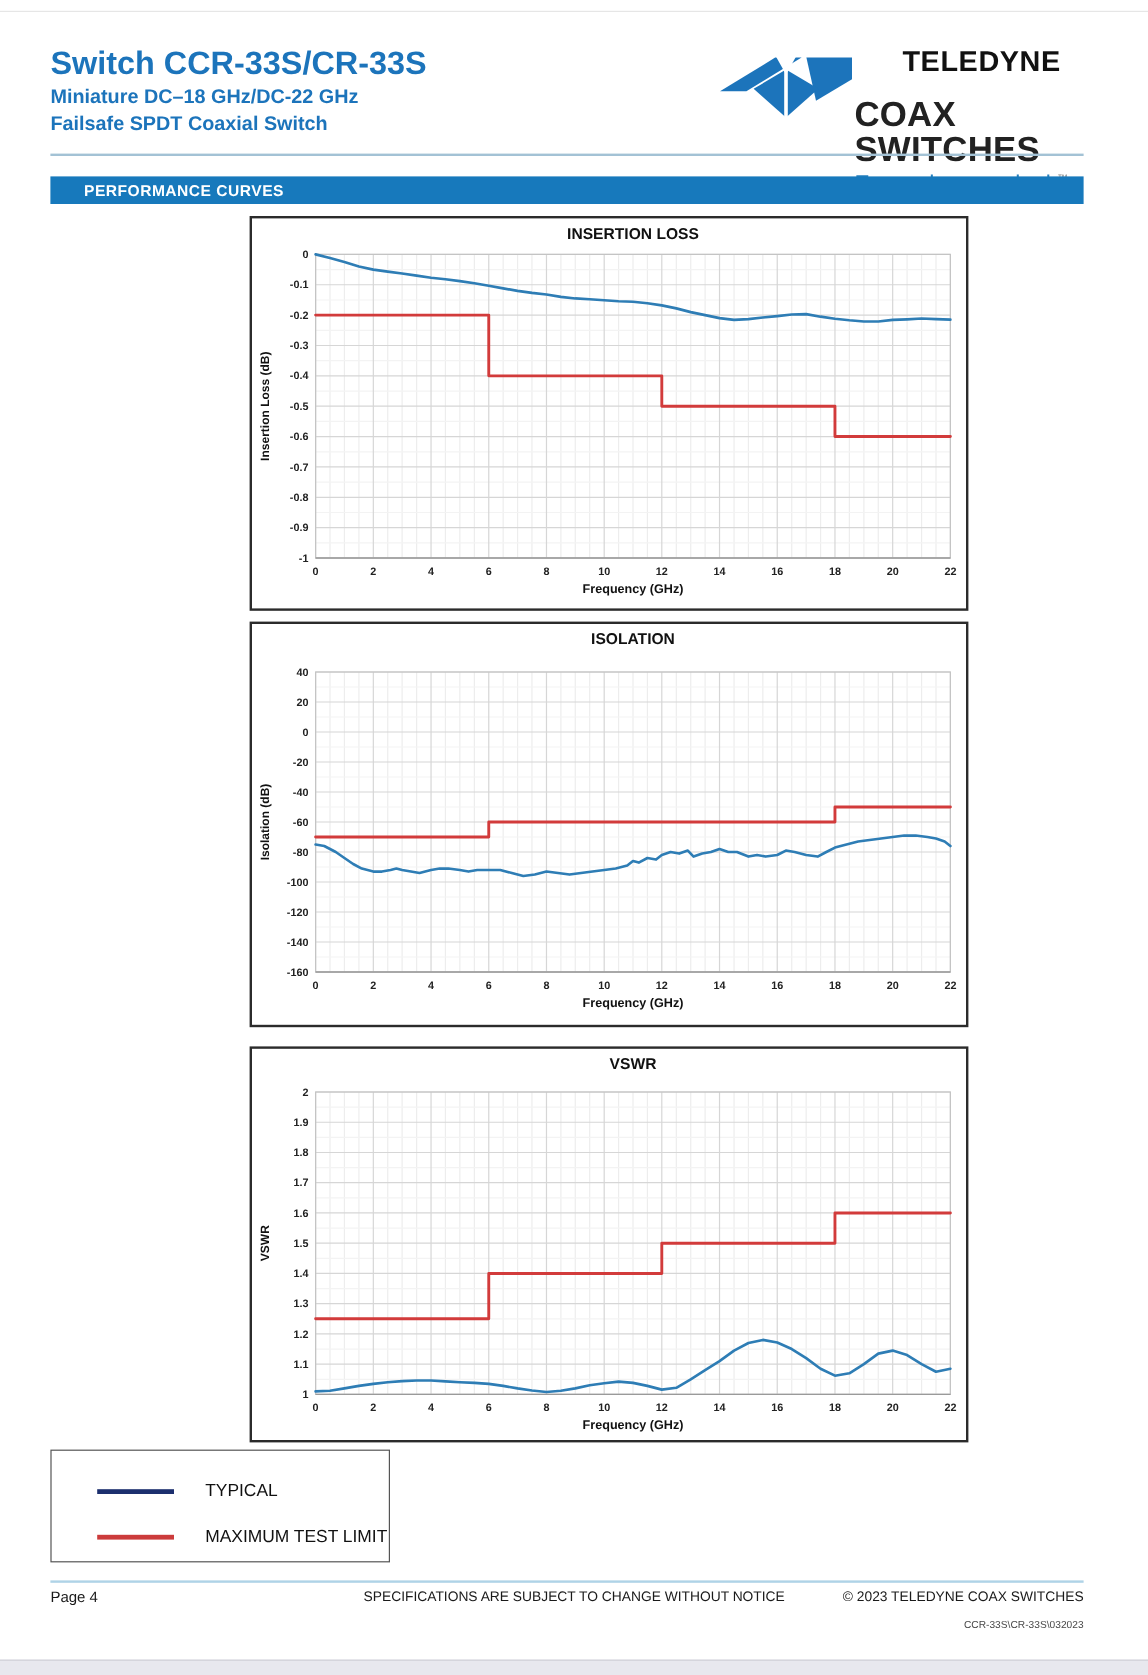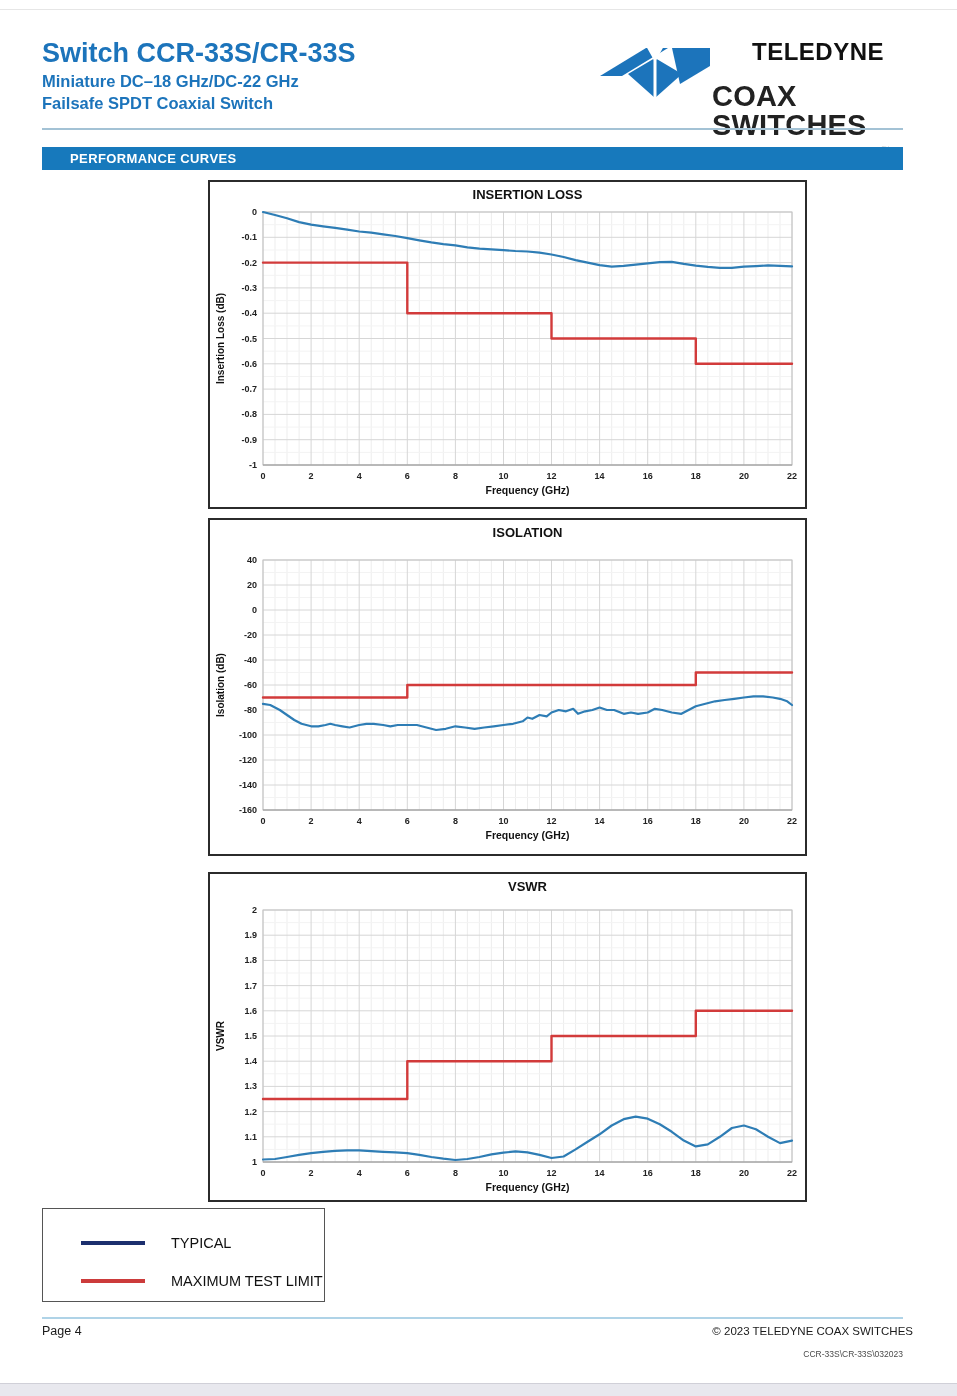--- a/index.html
+++ b/index.html
@@ -30,21 +30,21 @@
   
   .legend-box{position:absolute;left:42px;top:1208px;width:283px;height:94px;border:1.5px solid #555;
               box-sizing:border-box;background:#fff;padding:19px 0 0 38px;}
   .legend-row{display:flex;align-items:center;height:30px;margin-bottom:8px;}
   .legend-line{width:64px;height:4px;margin-right:26px;}
   .legend-label{font-size:14.5px;font-weight:normal;color:#111;}
   
   .footer-divider{position:absolute;left:42px;top:1317px;width:861px;height:2px;background:#AFD3E7;}
   .footer-page{position:absolute;left:42px;top:1324px;font-size:12.5px;color:#1a1a1a;}
   .footer-notice{position:absolute;left:0;top:1325px;width:957px;text-align:center;font-size:11.5px;color:#1a1a1a;}
-  .footer-copy{position:absolute;right:44px;top:1325px;font-size:11.5px;color:#1a1a1a;}
+  .footer-copy{position:absolute;right:54px;top:1325px;font-size:11.5px;color:#1a1a1a;}
   .footer-doccode{position:absolute;right:54px;top:1349px;font-size:8.5px;color:#4a4a4a;}
   .bottom-bar{position:absolute;left:0;top:1383px;width:957px;height:13px;background:#E8E8EE;border-top:1px solid #d0d0d8;}
 </style>
 </head>
 <body>
 
 <div class="page">
   <div class="topline"></div>
 
   <div class="series-title">Switch CCR-33S/CR-33S</div>
@@ -376,16 +376,17 @@
       <div class="legend-label">TYPICAL</div>
     </div>
     <div class="legend-row">
       <div class="legend-line" style="background: rgb(204, 59, 59);"></div>
       <div class="legend-label">MAXIMUM TEST LIMIT</div>
     </div>
   </div>
 
   <div class="footer-divider"></div>
   <div class="footer-page">Page 4</div>
+  <div class="footer-notice">SPECIFICATIONS ARE SUBJECT TO CHANGE WITHOUT NOTICE</div>
   <div class="footer-copy">© 2023 TELEDYNE COAX SWITCHES</div>
   <div class="footer-doccode">CCR-33S\CR-33S\032023</div>
   <div class="bottom-bar"></div>
 </div>
 
 </body></html>

